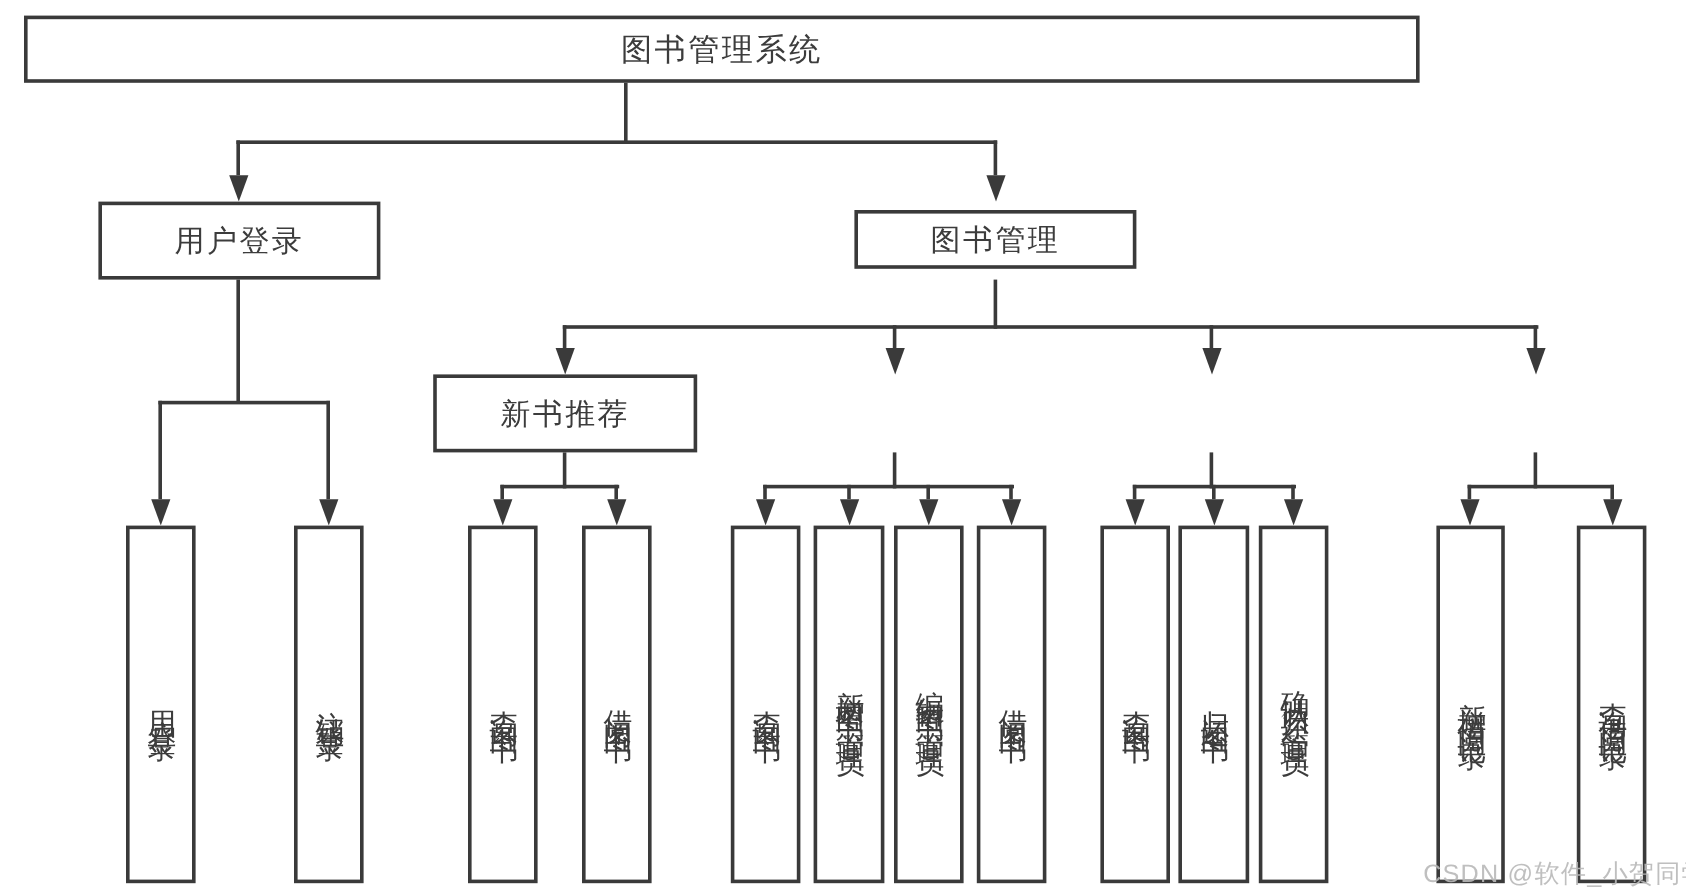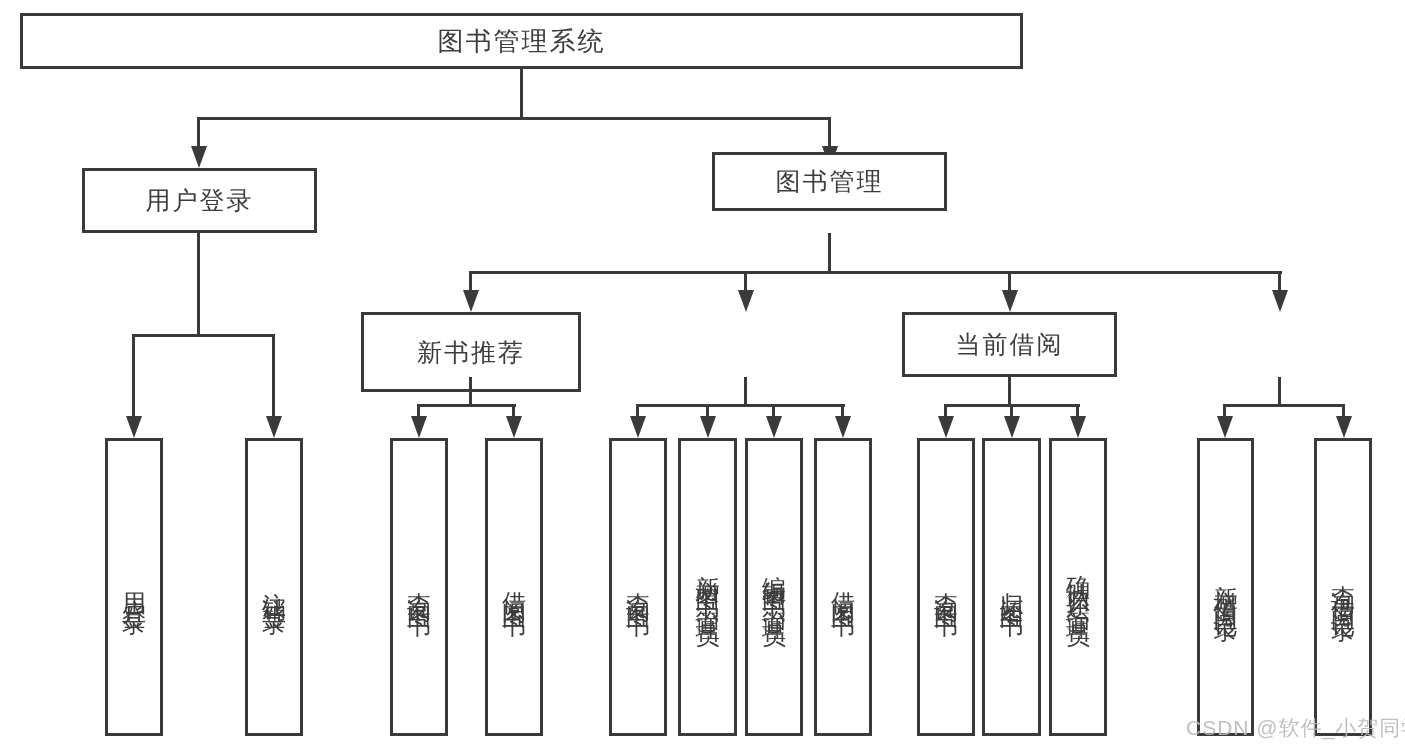--- a/index.html
+++ b/index.html
@@ -40,52 +40,51 @@
   .watermark{
     position:absolute;left:1186px;top:714px;color:var(--wm);
     font-size:21px;letter-spacing:1px;white-space:nowrap;opacity:.9;
   }
 </style>
 </head>
 <body>
 
 <div id="canvas">
 
-  <div class="node root" style="left:20px;top:13px;width:1003px;height:56px;">图书管理系统</div>
+  <div class="node root" style="left:20px;top:13px;width:1163px;height:56px;">图书管理系统</div>
 
   <div class="vline" style="left:520px;top:69px;height:49px;"></div>
   <div class="hline" style="left:197px;top:117px;width:634px;"></div>
   <div class="vline" style="left:197px;top:117px;height:29px;"></div>
   <div class="arr" style="left:191px;top:146px;"></div>
   <div class="vline" style="left:828px;top:117px;height:29px;"></div>
   <div class="arr" style="left:822px;top:146px;"></div>
 
   <div class="node" style="left:82px;top:168px;width:235px;height:65px;">用户登录</div>
-  <div class="node" style="left:712px;top:152px;width:235px;height:59px;">图书管理</div>
+  <div class="node" style="left:712px;top:175px;width:235px;height:49px;">图书管理</div>
 
   <div class="vline" style="left:197px;top:233px;height:102px;"></div>
   <div class="hline" style="left:132px;top:334px;width:143px;"></div>
   <div class="vline" style="left:132px;top:334px;height:82px;"></div>
   <div class="arr" style="left:126px;top:416px;"></div>
   <div class="vline" style="left:272px;top:334px;height:82px;"></div>
   <div class="arr" style="left:266px;top:416px;"></div>
 
   <div class="vline" style="left:828px;top:233px;height:41px;"></div>
   <div class="hline" style="left:469px;top:271px;width:813px;"></div>
   <div class="vline" style="left:469px;top:271px;height:19px;"></div>
   <div class="arr" style="left:463px;top:290px;"></div>
   <div class="vline" style="left:744px;top:271px;height:19px;"></div>
   <div class="arr" style="left:738px;top:290px;"></div>
   <div class="vline" style="left:1008px;top:271px;height:19px;"></div>
   <div class="arr" style="left:1002px;top:290px;"></div>
   <div class="vline" style="left:1278px;top:271px;height:19px;"></div>
   <div class="arr" style="left:1272px;top:290px;"></div>
 
-  <div class="node" style="left:361px;top:312px;width:220px;height:80px;">新书推荐</div>
-  <div class="node" style="left:902px;top:312px;width:215px;height:65px;">当前借阅</div>
+  <div class="node" style="left:361px;top:312px;width:220px;height:65px;">新书推荐</div>
 
   <div class="vline" style="left:469px;top:377px;height:30px;"></div>
   <div class="hline" style="left:417px;top:404px;width:99px;"></div>
   <div class="vline" style="left:417px;top:404px;height:12px;"></div>
   <div class="arr" style="left:411px;top:416px;"></div>
   <div class="vline" style="left:512px;top:404px;height:12px;"></div>
   <div class="arr" style="left:506px;top:416px;"></div>
 
   <div class="vline" style="left:744px;top:377px;height:30px;"></div>
   <div class="hline" style="left:636px;top:404px;width:209px;"></div>

